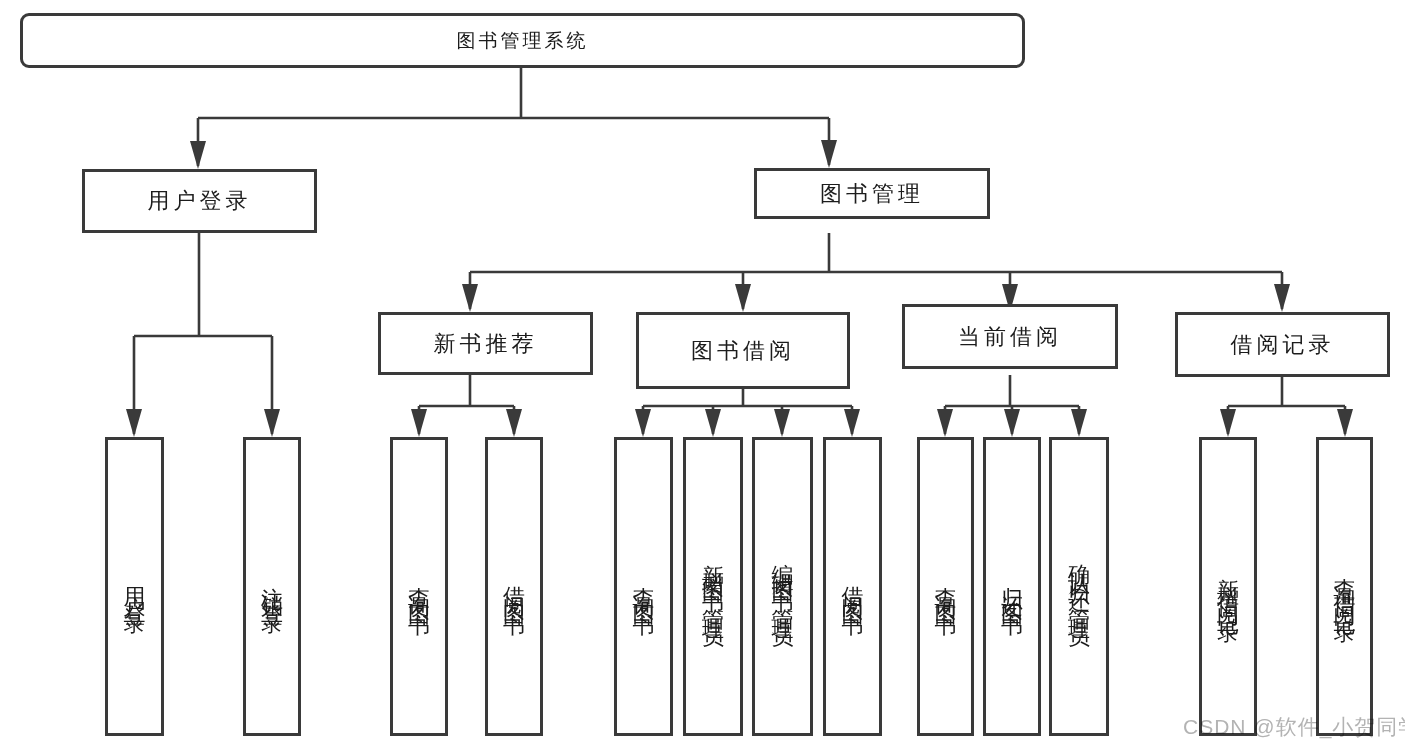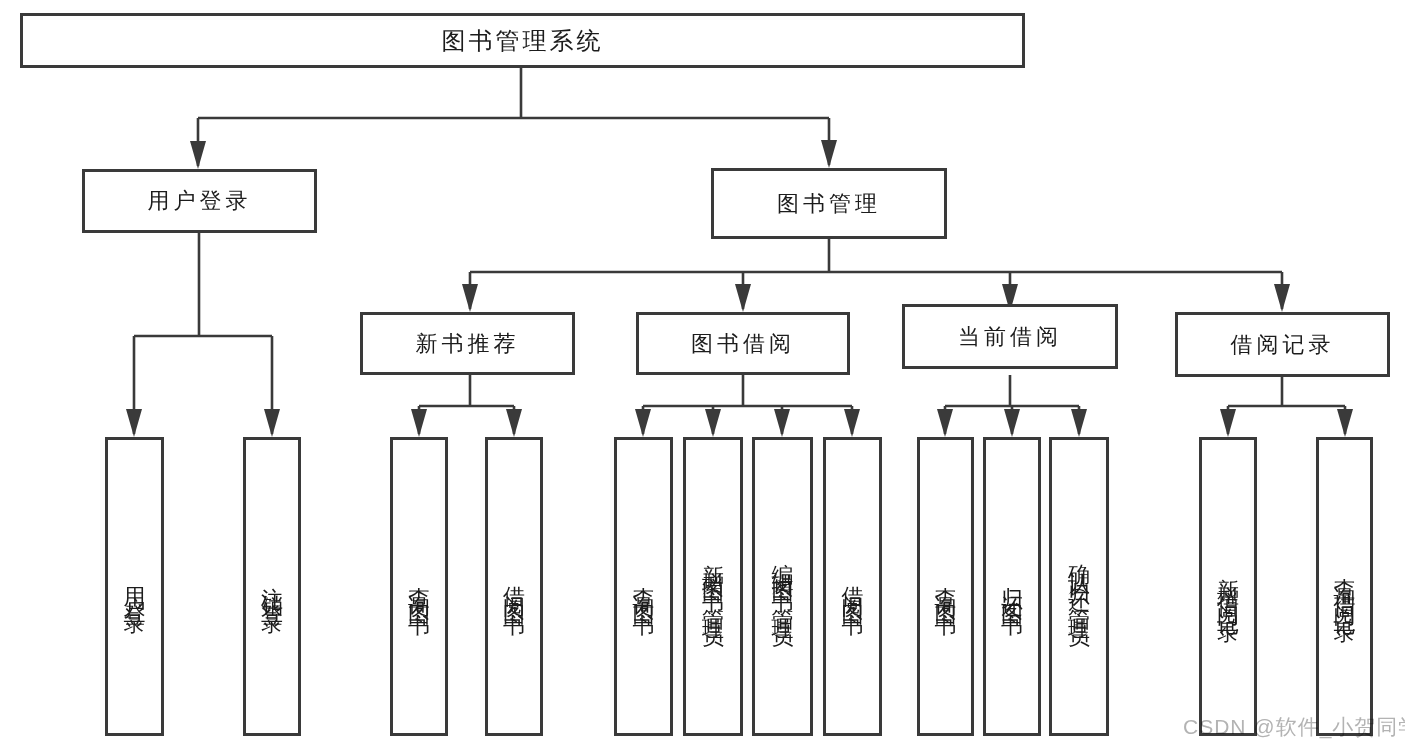--- a/index.html
+++ b/index.html
@@ -31,22 +31,23 @@
     align-items: center;
     justify-content: center;
     color: #1c1c1c;
     z-index: 2;
   }
   .node.h {
     font-size: 22px;
     letter-spacing: 4px;
   }
   .node.root {
-    font-size: 24px;
+    font-size: 19px;
     letter-spacing: 3px;
+    border-radius: 9px;
   }
   .node.tall .vtext {
     writing-mode: vertical-rl;
     font-size: 22px;
     letter-spacing: 9px;
     line-height: 1;
     white-space: nowrap;
   }
   .watermark {
     position: absolute;
@@ -96,28 +97,28 @@
       M1337 409 L1353 409 L1345 437 Z"></path>
   </svg>
 
   <div class="node root" style="left:20px;top:13px;width:1005px;height:55px">
     <span>图书管理系统</span>
   </div>
 
   <div class="node h" style="left:82px;top:169px;width:235px;height:64px">
     <span>用户登录</span>
   </div>
-  <div class="node h" style="left:711px;top:168px;width:236px;height:71px">
+  <div class="node h" style="left:754px;top:168px;width:236px;height:51px">
     <span>图书管理</span>
   </div>
 
-  <div class="node h" style="left:360px;top:312px;width:215px;height:63px">
+  <div class="node h" style="left:378px;top:312px;width:215px;height:63px">
     <span>新书推荐</span>
   </div>
-  <div class="node h" style="left:636px;top:312px;width:214px;height:63px">
+  <div class="node h" style="left:636px;top:312px;width:214px;height:77px">
     <span>图书借阅</span>
   </div>
   <div class="node h" style="left:902px;top:304px;width:216px;height:65px">
     <span>当前借阅</span>
   </div>
   <div class="node h" style="left:1175px;top:312px;width:215px;height:65px">
     <span>借阅记录</span>
   </div>
 
   <div class="node tall" style="left:105px;top:437px;width:59px;height:299px">

